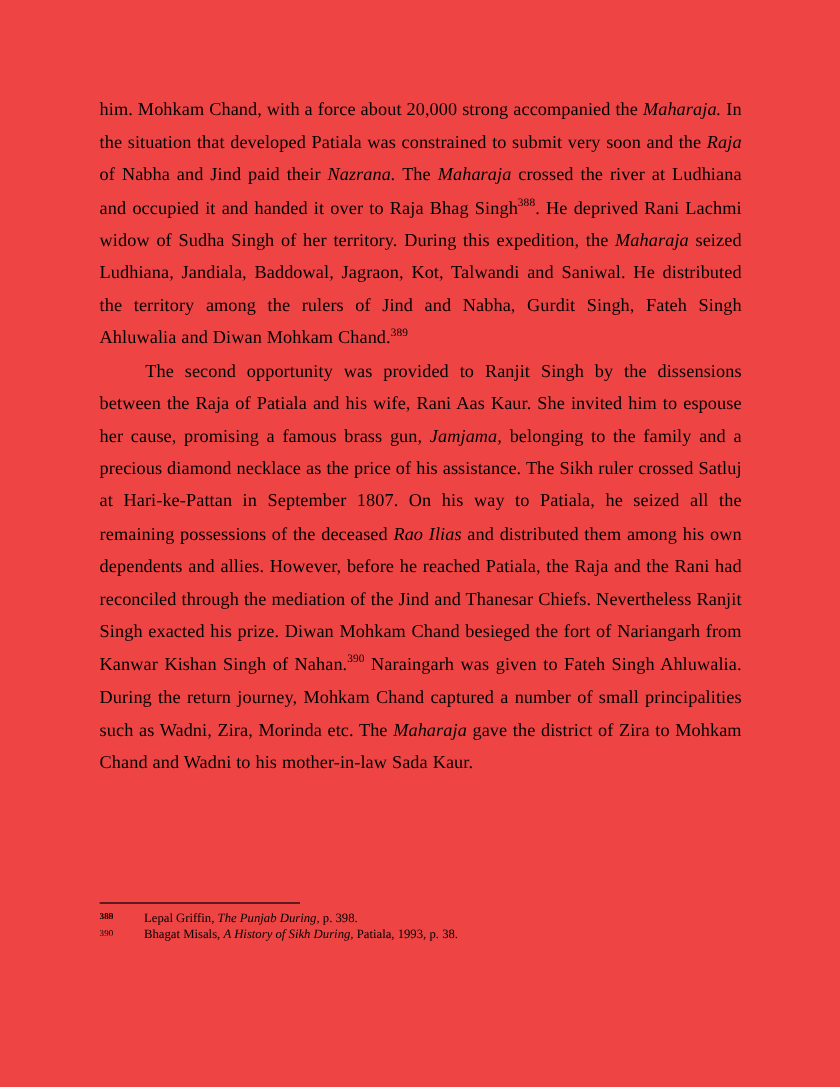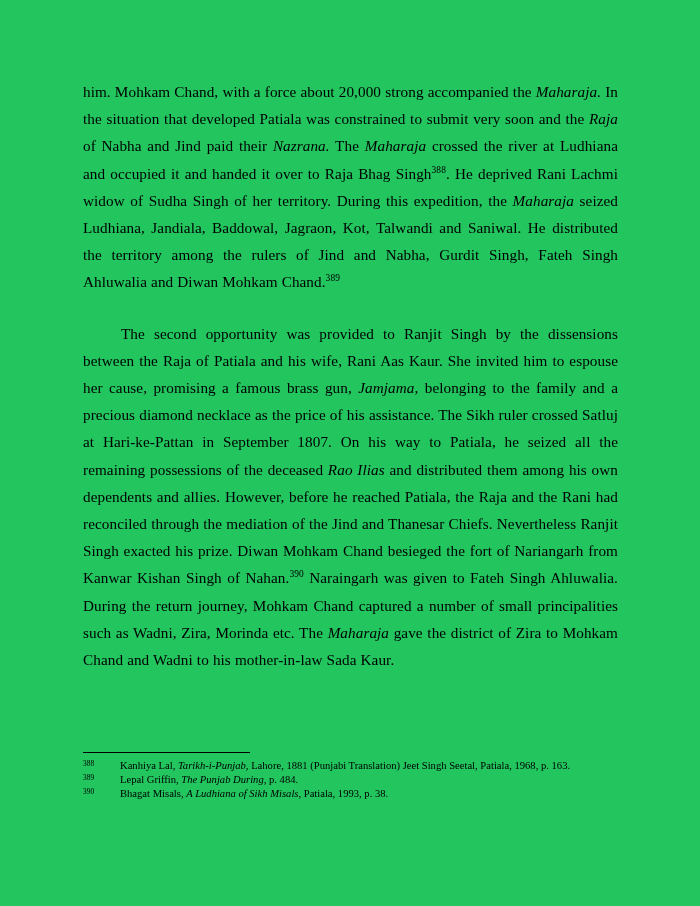--- a/index.html
+++ b/index.html
@@ -8,21 +8,21 @@
     background: #ffffff;
   }
   body {
     font-family: "Liberation Serif", "DejaVu Serif", serif;
     color: #000000;
   }
   .page {
     position: relative;
     width: 700px;
     height: 906px;
-    background: #22c55e;
+    background: #ef4444;
     overflow: hidden;
     box-sizing: border-box;
   }
   .body-area {
     position: absolute;
     left: 83px;
     top: 78px;
     width: 535px;
   }
   .para {
@@ -33,21 +33,20 @@
     line-height: 27.2px;
     letter-spacing: 0.08px;
     word-spacing: 0.2px;
     hyphens: none;
   }
   .para + .para {
     margin-top: 0;
   }
   .para.indent {
     text-indent: 38px;
-    margin-top: 24px;
   }
   .para i, .para em {
     font-style: italic;
   }
   sup.fn-ref {
     font-size: 0.62em;
     vertical-align: super;
     line-height: 0;
     letter-spacing: 0.1px;
   }
@@ -98,19 +97,19 @@
   <div class="body-area">
     <div id="body-paragraphs">
         <p class="para"><span>him. Mohkam Chand, with a force about 20,000 strong accompanied the </span><i>Maharaja.</i><span> In the situation that developed Patiala was constrained to submit very soon and the </span><i>Raja</i><span> of Nabha and Jind paid their </span><i>Nazrana.</i><span> The </span><i>Maharaja</i><span> crossed the river at Ludhiana and occupied it and handed it over to Raja Bhag Singh</span><sup class="fn-ref">388</sup><span>. He deprived Rani Lachmi widow of Sudha Singh of her territory. During this expedition, the </span><i>Maharaja</i><span> seized Ludhiana, Jandiala, Baddowal, Jagraon, Kot, Talwandi and Saniwal. He distributed the territory among the rulers of Jind and Nabha, Gurdit Singh, Fateh Singh Ahluwalia and Diwan Mohkam Chand.</span><sup class="fn-ref">389</sup></p>
         <p class="para indent"><span>The second opportunity was provided to Ranjit Singh by the dissensions between the Raja of Patiala and his wife, Rani Aas Kaur. She invited him to espouse her cause, promising a famous brass gun, </span><i>Jamjama,</i><span> belonging to the family and a precious diamond necklace as the price of his assistance. The Sikh ruler crossed Satluj at Hari-ke-Pattan in September 1807. On his way to Patiala, he seized all the remaining possessions of the deceased </span><i>Rao Ilias</i><span> and distributed them among his own dependents and allies. However, before he reached Patiala, the Raja and the Rani had reconciled through the mediation of the Jind and Thanesar Chiefs. Nevertheless Ranjit Singh exacted his prize. Diwan Mohkam Chand besieged the fort of Nariangarh from Kanwar Kishan Singh of Nahan.</span><sup class="fn-ref">390</sup><span>  Naraingarh was given to Fateh Singh Ahluwalia. During the return journey, Mohkam Chand captured a number of small principalities such as Wadni, Zira, Morinda etc. The </span><i>Maharaja</i><span> gave the district of Zira to Mohkam Chand and Wadni to his mother-in-law Sada Kaur.</span></p>
       </div>
   </div>
 
   <div class="footnote-area">
     <hr class="fn-rule">
     <ul class="fn-list" id="footnote-list">
-        <li class="fn-item"><span class="fn-num">388</span><span><span>Kanhiya Lal, </span><i>Tarikh-i-Punjab,</i><span> Lahore, 1881 (Punjabi Translation) Jeet Singh Seetal, Patiala, 1968, p. 163.</span></span></li>
-        <li class="fn-item"><span class="fn-num">389</span><span><span>Lepal Griffin, </span><i>The Punjab During,</i><span> p. 484.</span></span></li>
-        <li class="fn-item"><span class="fn-num">390</span><span><span>Bhagat Misals, </span><i>A Ludhiana of Sikh Misals,</i><span> Patiala, 1993, p. 38.</span></span></li>
+        <li class="fn-item"><span class="fn-num">388</span></li>
+        <li class="fn-item"><span class="fn-num">389</span><span><span>Lepal Griffin, </span><i>The Punjab During,</i><span> p. 398.</span></span></li>
+        <li class="fn-item"><span class="fn-num">390</span><span><span>Bhagat Misals, </span><i>A History of Sikh During,</i><span> Patiala, 1993, p. 38.</span></span></li>
       </ul>
   </div>
 
 </div>
 
 </body></html>

